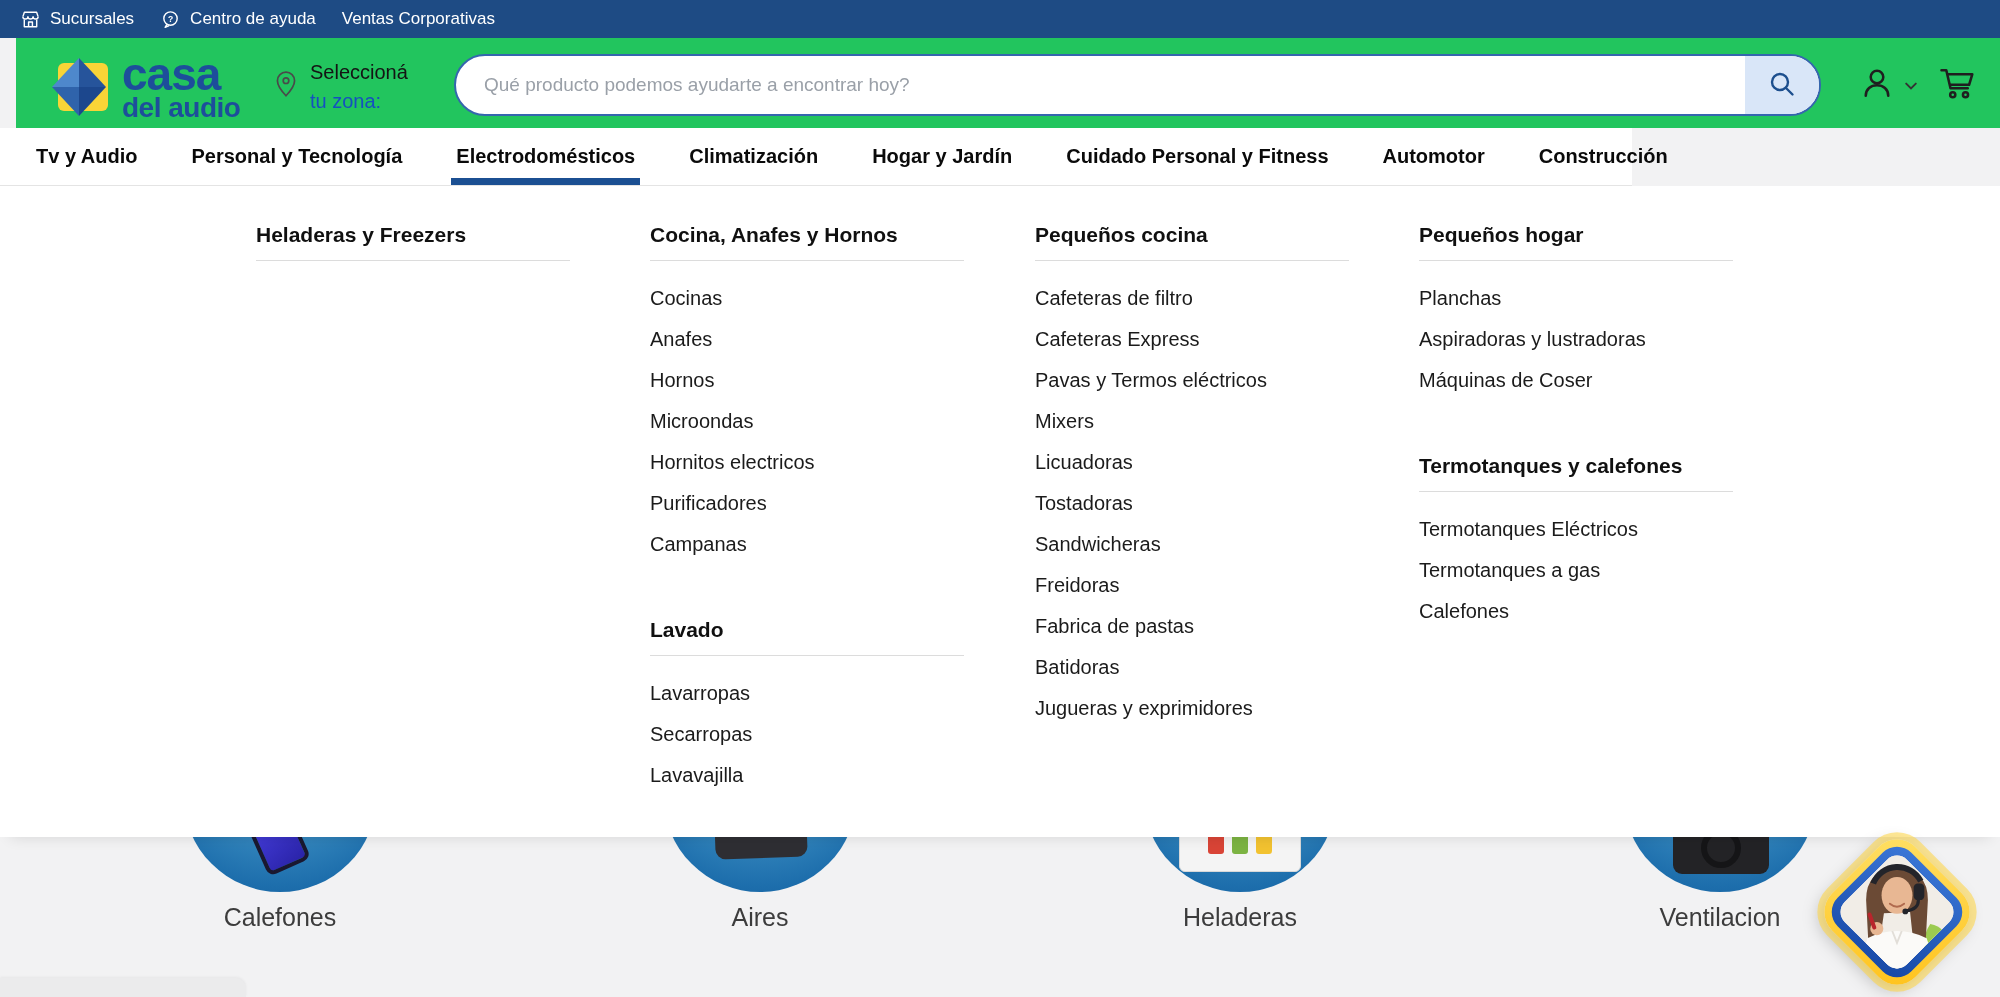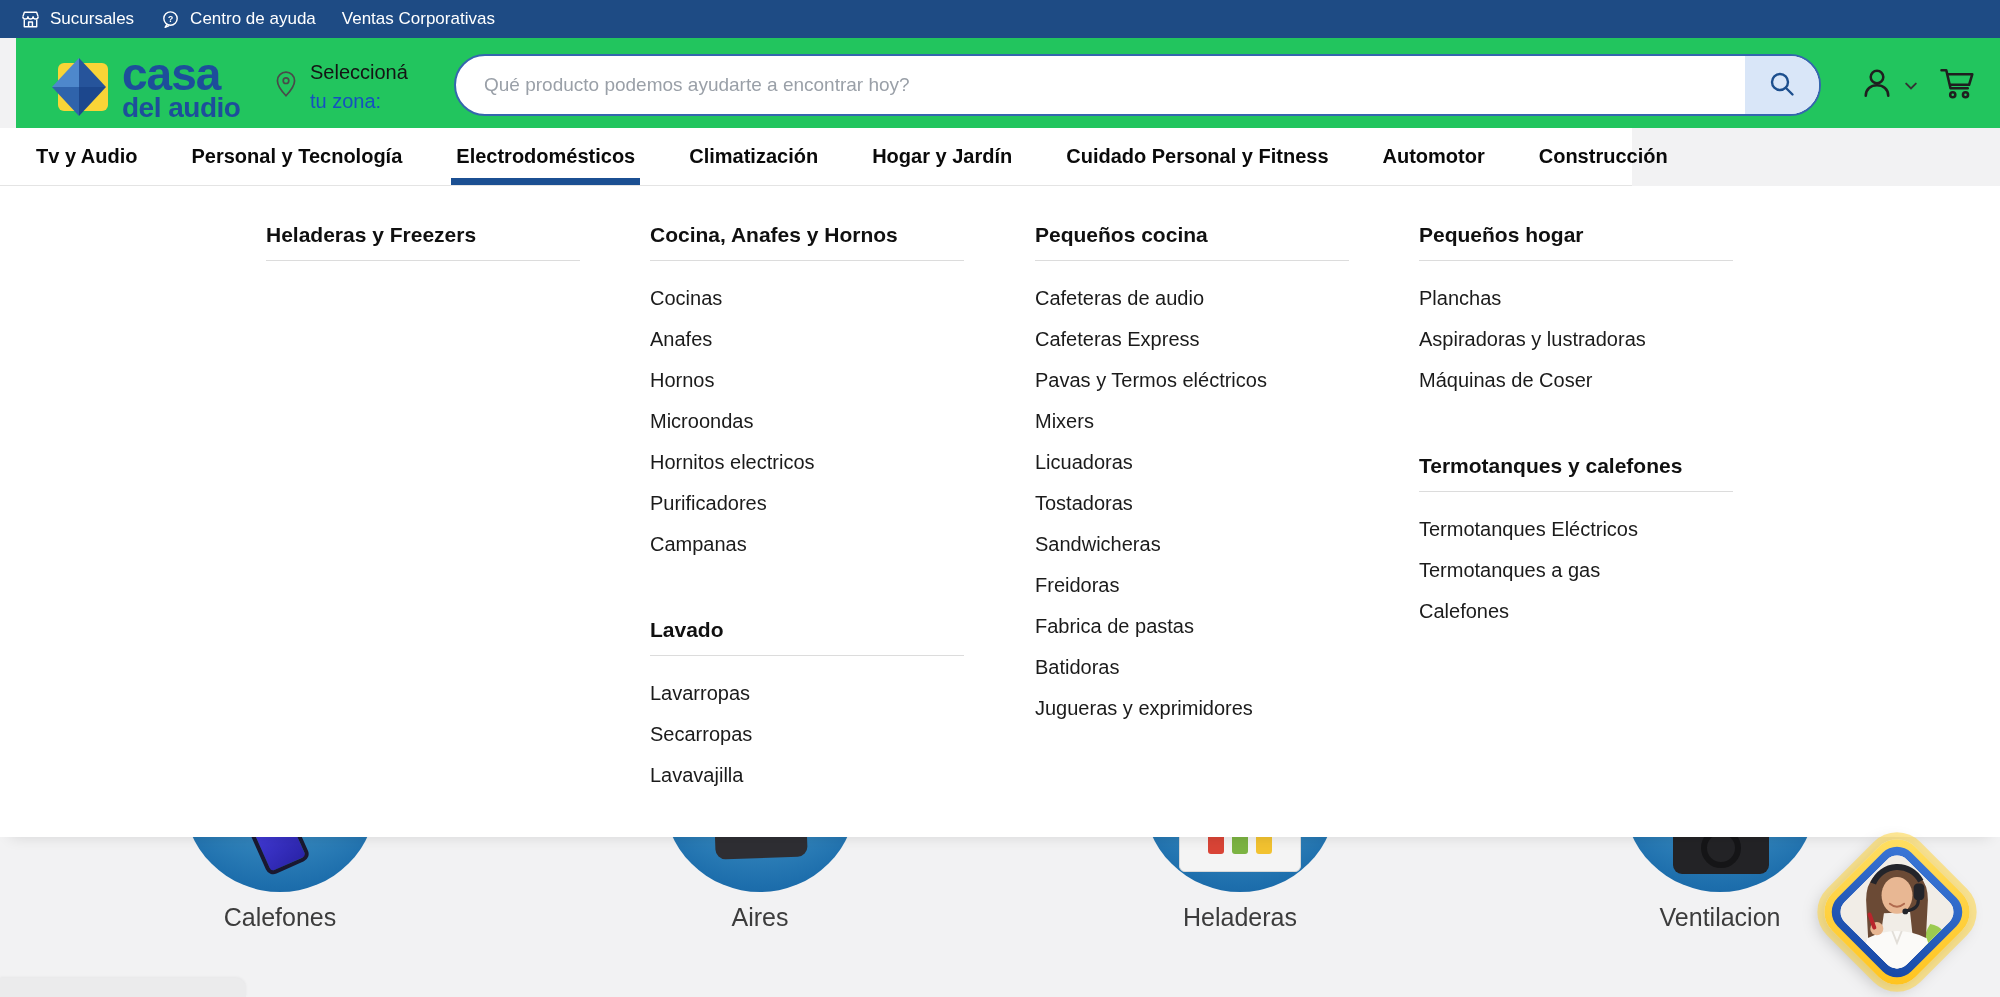--- a/index.html
+++ b/index.html
@@ -43,21 +43,21 @@
   .nav { position:absolute; top:128px; left:0; width:1632px; height:58px; background:#FFFFFF;
          border-bottom:1px solid #E4E4E4; display:flex; align-items:stretch; padding-left:31px; gap:44px; z-index:20; }
   .nav-item { display:flex; align-items:center; padding:0 5px; font-size:20px; font-weight:bold; color:#0A0A0A;
               cursor:pointer; white-space:nowrap; }
   .nav-item.active { box-shadow: inset 0 -7px 0 #1B4F92; }
 
   
   .mega { position:absolute; top:186px; left:0; width:2000px; height:651px; background:#FFFFFF; z-index:10;
           box-shadow:0 10px 14px -10px rgba(0,0,0,0.12); }
   .mega-col { position:absolute; top:37px; width:314px; }
-  .mega-col.c0 { left:266px; }
+  .mega-col.c0 { left:256px; }
   .mega-col.c1 { left:650px; }
   .mega-col.c2 { left:1035px; }
   .mega-col.c3 { left:1419px; }
   .mega-sec + .mega-sec { margin-top:64px; }
   .sec-title { font-size:21px; font-weight:bold; color:#101010; padding-bottom:13px;
                border-bottom:1px solid #DCDCDC; cursor:pointer; }
   .sec-list { list-style:none; margin-top:27px; }
   .sec-item { font-size:20px; color:#1B1B1B; margin-bottom:21px; line-height:20px; cursor:pointer; }
 
   
@@ -258,21 +258,21 @@
             <li class="sec-item">Lavavajilla</li>
           </ul>
       </section>
     </div>
 
     <div class="mega-col c2">
       <section class="mega-sec">
         <h3 class="sec-title">Pequeños cocina</h3>
         <ul class="sec-list">
 
-        <li class="sec-item">Cafeteras de audio</li>
+        <li class="sec-item">Cafeteras de filtro</li>
             <li class="sec-item">Cafeteras Express</li>
             <li class="sec-item">Pavas y Termos eléctricos</li>
             <li class="sec-item">Mixers</li>
             <li class="sec-item">Licuadoras</li>
             <li class="sec-item">Tostadoras</li>
             <li class="sec-item">Sandwicheras</li>
             <li class="sec-item">Freidoras</li>
             <li class="sec-item">Fabrica de pastas</li>
             <li class="sec-item">Batidoras</li>
             <li class="sec-item">Jugueras y exprimidores</li>

